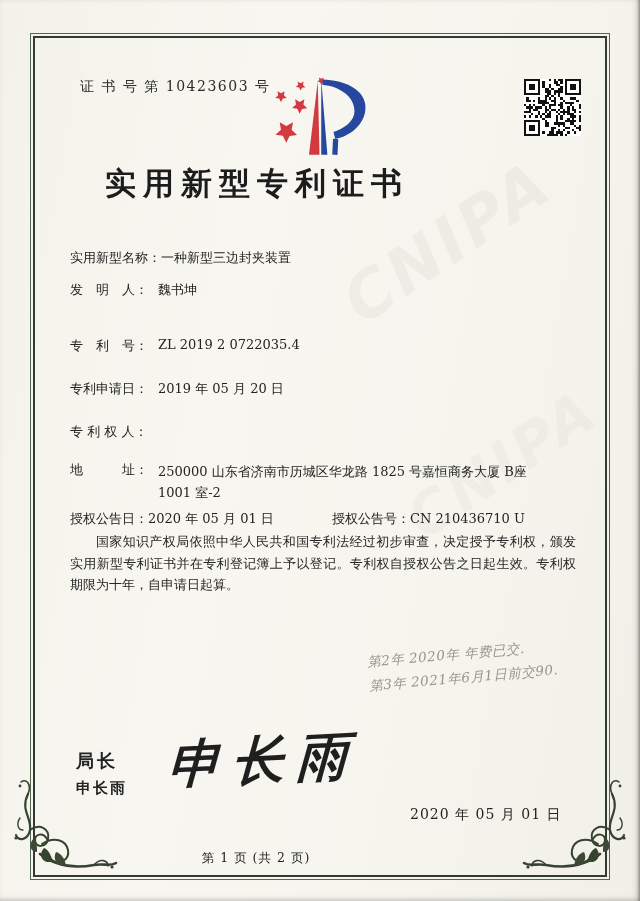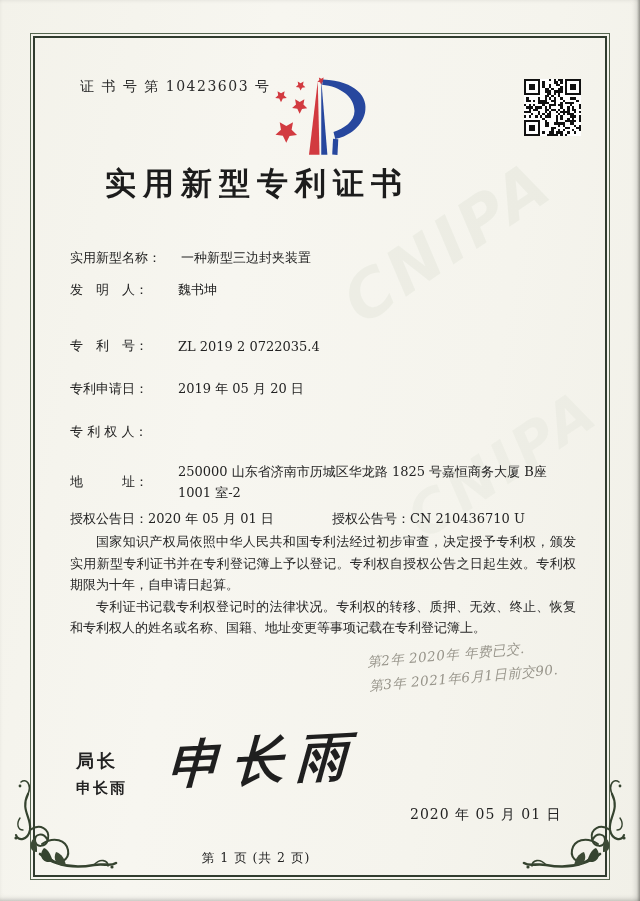--- a/index.html
+++ b/index.html
@@ -28,21 +28,21 @@
     font-size:14px;letter-spacing:1.5px;color:#2b2b2b;margin-left:7px;
   }
   .logo{position:absolute;left:253px;top:74px;width:140px;height:88px;}
   .qr{position:absolute;left:524px;top:79px;width:57px;height:57px;background:#fff;}
   .qr svg{width:100%;height:100%;display:block;}
   .doc-title{
     position:absolute;left:0;top:163px;width:514px;text-align:center;
     font-size:31px;font-weight:bold;letter-spacing:7px;color:#1c1c1c;
   }
   .fields{position:absolute;left:70px;top:249px;width:505px;font-size:13px;}
-  .frow{position:relative;display:flex;align-items:center;gap:20px;}
+  .frow{position:relative;display:flex;align-items:flex-start;}
   .frow .lbl{white-space:pre;flex:0 0 auto;min-width:88px;}
   .frow .val{white-space:pre-wrap;}
   .r1{position:absolute;top:0;}
   .r2{position:absolute;top:32px;}
   .r3{position:absolute;top:88px;}
   .r4{position:absolute;top:131px;}
   .r5{position:absolute;top:174px;}
   .r6{position:absolute;top:212px;width:480px;}
   .r6 .val{line-height:21px;width:392px;}
   .grant{position:absolute;left:70px;top:510px;width:505px;font-size:13px;}
@@ -345,21 +345,20 @@
     </div>
   </div>
 
   <div class="grant">
     <span class="pair"><span>授权公告日：</span><span>2020 年 05 月 01 日</span></span>
     <span class="pair pair2"><span>授权公告号：</span><span>CN 210436710 U</span></span>
   </div>
 
   <div class="body-text">
     <p>国家知识产权局依照中华人民共和国专利法经过初步审查，决定授予专利权，颁发实用新型专利证书并在专利登记簿上予以登记。专利权自授权公告之日起生效。专利权期限为十年，自申请日起算。</p>
-    <p>专利证书记载专利权登记时的法律状况。专利权的转移、质押、无效、终止、恢复和专利权人的姓名或名称、国籍、地址变更等事项记载在专利登记簿上。</p>
   </div>
 
   <div class="hand-note">
     <div>第2年 2020年 年费已交.</div>
     <div>第3年 2021年6月1日前交90.</div>
   </div>
 
   <div class="sig-title">局长</div>
   <div class="sig-name">申长雨</div>
   <div class="sig-script">申长雨</div>

